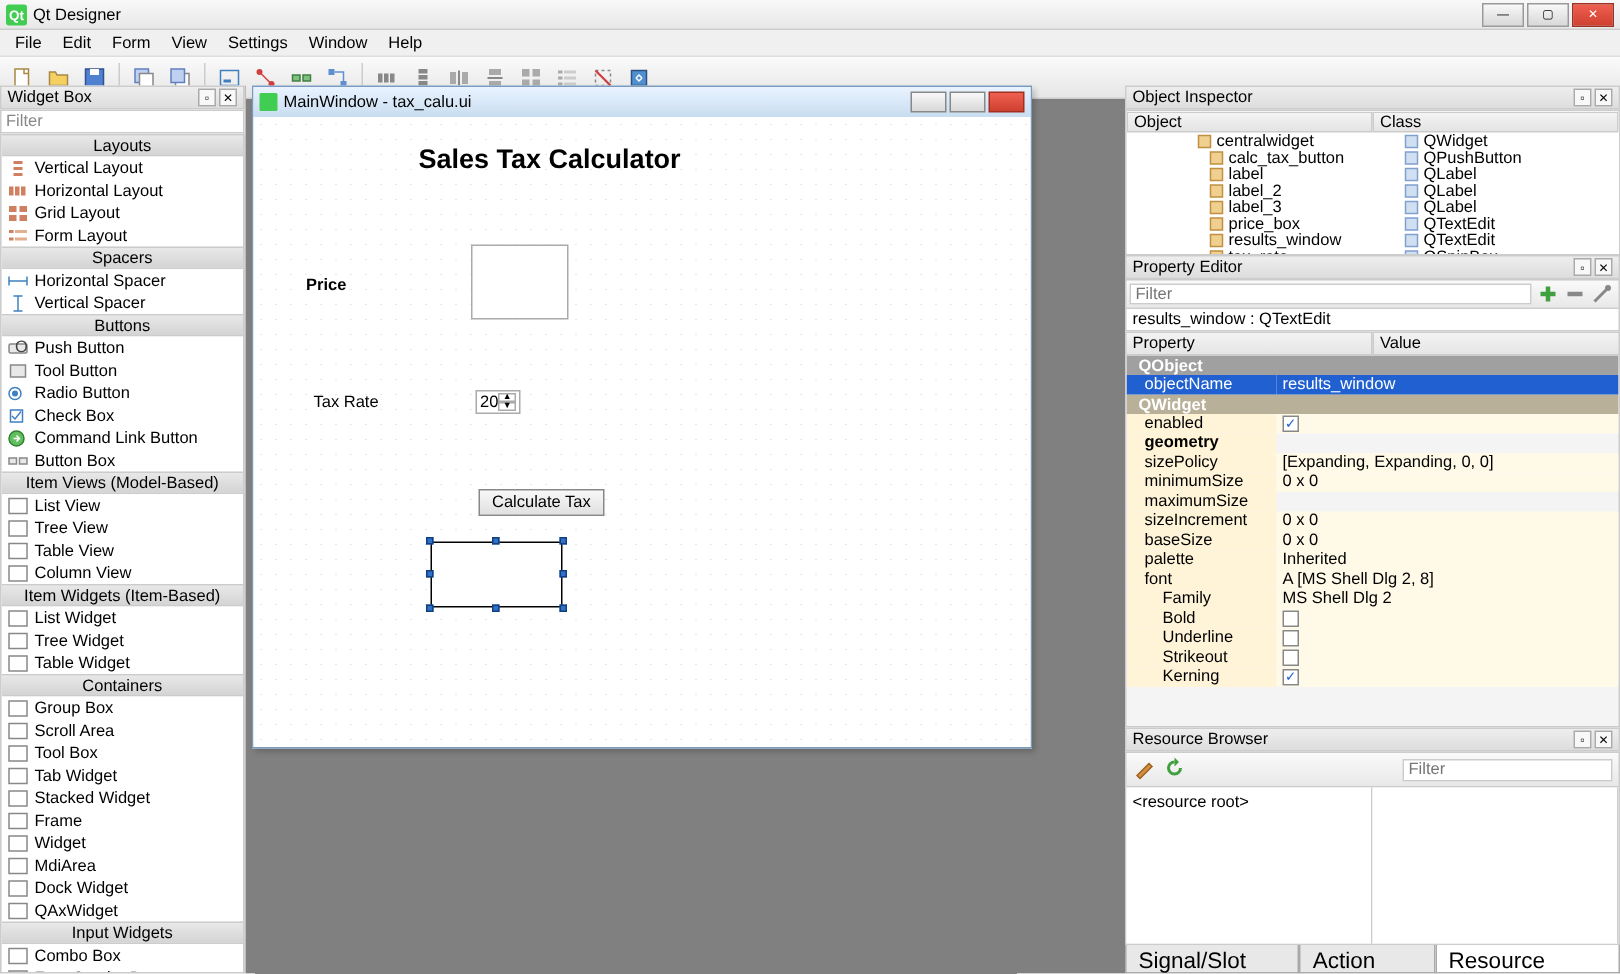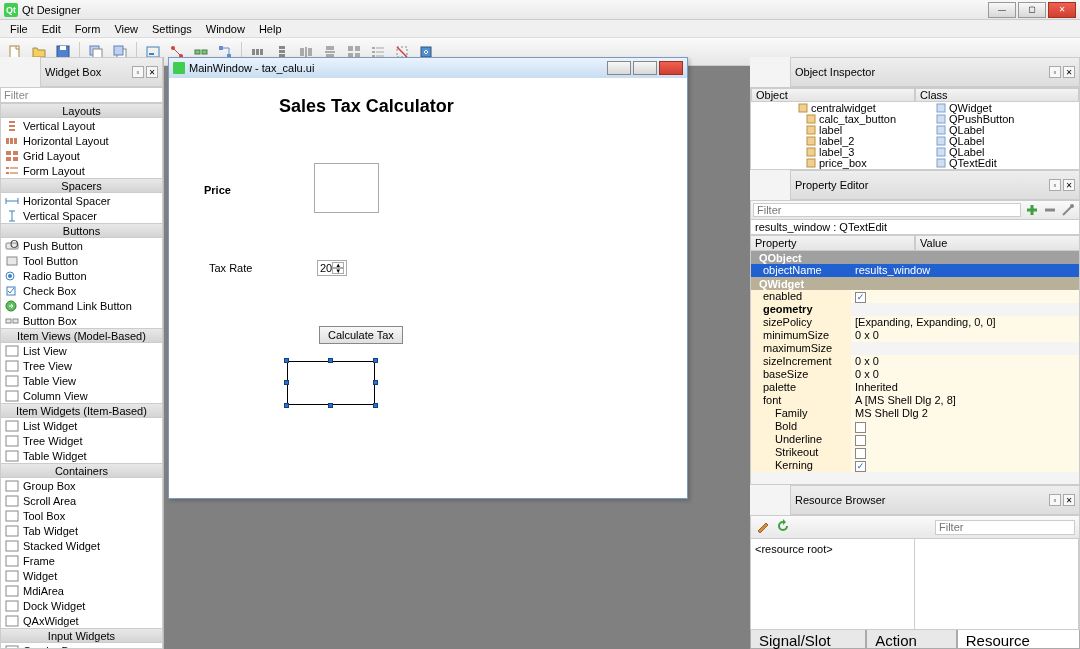--- a/index.html
+++ b/index.html
@@ -24,21 +24,21 @@
 .toolbar { height: 28px; background: linear-gradient(#fafafa,#e6e6e6); display: flex; align-items: center; padding: 0 4px; gap: 2px; border-bottom:1px solid #ccc;}
 .tbtn { width: 22px; height: 22px; border: 1px solid transparent; display:flex;align-items:center;justify-content:center; border-radius:2px;}
 .tbtn svg { width:16px; height:16px; }
 .tsep { width:1px; height:20px; background:#ccc; margin:0 3px;}
 
 
 .app-body { position: absolute; top: 66px; bottom: 0; left: 0; right: 0; display: flex; }
 
 
 .dock { display: flex; flex-direction: column; background: #f4f4f4; }
-.dock-title { height: 30px; background: linear-gradient(#eee,#ddd); border:1px solid #ccc; display:flex; align-items:center; padding:0 4px; font-size:10px;margin-left:40px;}
+.dock-title { height: 16px; background: linear-gradient(#eee,#ddd); border:1px solid #ccc; display:flex; align-items:center; padding:0 4px; font-size:10px;}
 .dock-title .spacer { flex:1; }
 .dock-title .dbtn { width:12px; height:12px; border:1px solid #aaa; margin-left:2px; display:flex;align-items:center;justify-content:center;font-size:8px; background:#f8f8f8;}
 
 
 .widget-box { width: 164px; border-right:1px solid #bbb; position:absolute; top:-9px; bottom:0; left:0;}
 .widget-box .filter { border:1px solid #ccc; height:16px; padding:1px 3px; background:#fff; color:#888;}
 .wb-cat { background:linear-gradient(#e8e8e8,#d4d4d4); text-align:center; height:15px; line-height:15px; border:1px solid #ccc; border-left:none;border-right:none;}
 .wb-items { background:#fff; }
 .wb-item { display:flex; align-items:center; height:15px; padding:0 4px; gap:4px; cursor:default;}
 .wb-icon { width:14px; height:12px; display:flex;align-items:center;justify-content:center; flex-shrink:0;}

